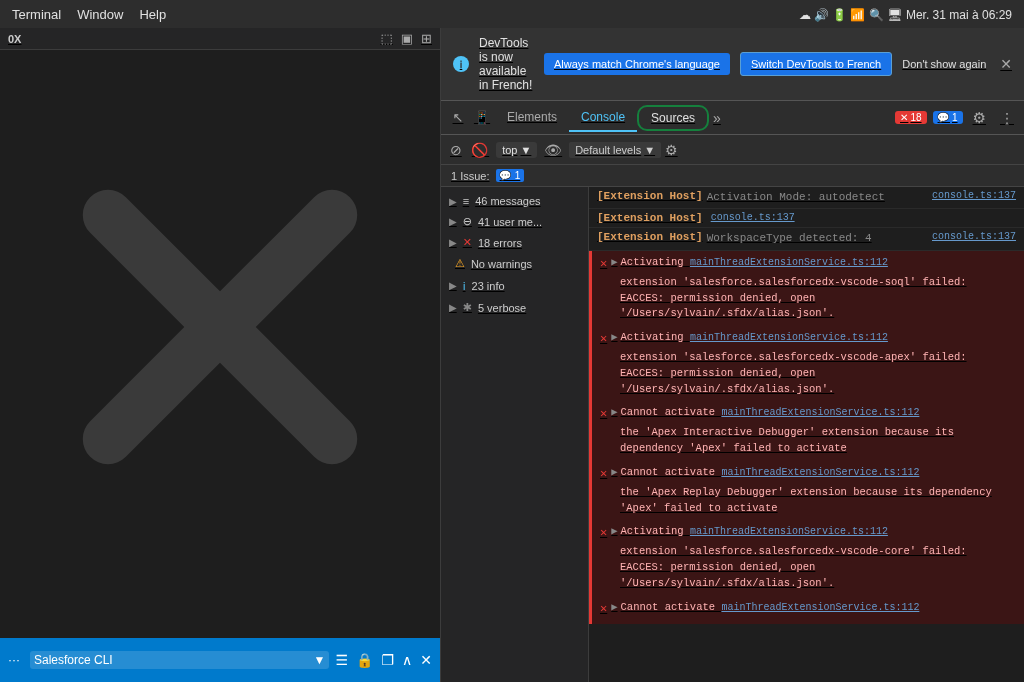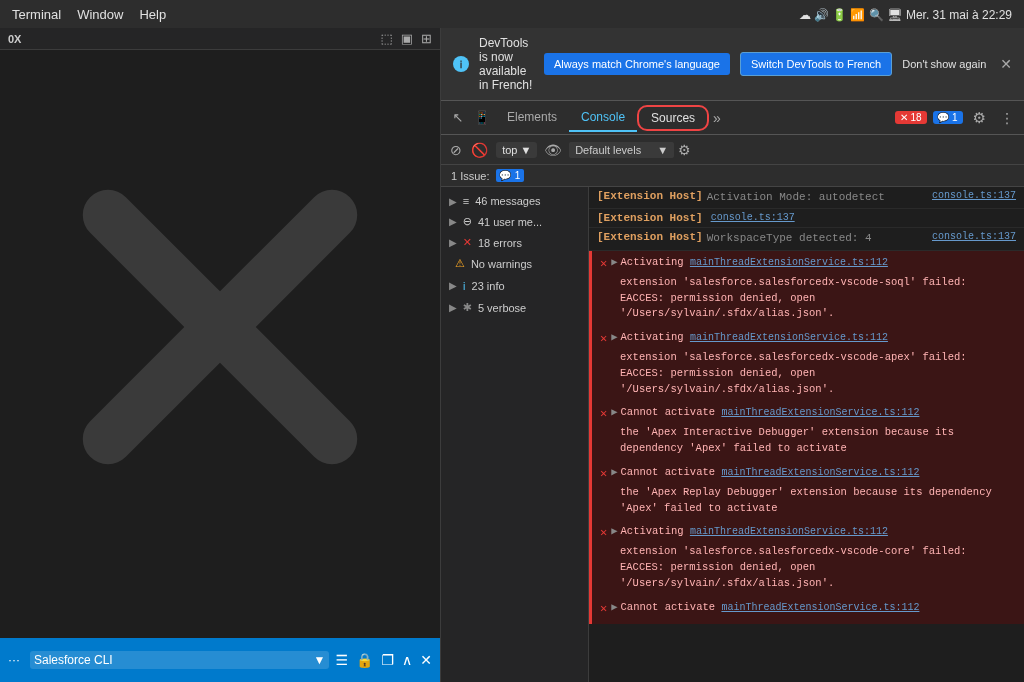--- a/index.html
+++ b/index.html
@@ -32,20 +32,21 @@
     .menu-item {
       cursor: pointer;
       font-size: 13px;
     }
 
     
     .main-area {
       display: flex;
       flex: 1;
       overflow: hidden;
+      text-decoration: underline;
     }
 
     
     .vscode-area {
       width: 440px;
       background: #1e1e1e;
       display: flex;
       flex-direction: column;
       position: relative;
       flex-shrink: 0;
@@ -202,21 +203,21 @@
     }
     .dt-tab.active {
       color: #4fc3f7;
       border-bottom: 2px solid #4fc3f7;
     }
     .dt-tab-outline {
       padding: 4px 12px;
       font-size: 12px;
       color: #e0e0e0;
       cursor: pointer;
-      border: 2px solid #ef4444;
+      border: 2px solid #15803d;
       border-radius: 10px;
     }
     .dt-tab-more {
       color: #aaa;
       cursor: pointer;
       font-size: 14px;
       padding: 0 4px;
     }
     .dt-tab-badges {
       display: flex;
@@ -302,21 +303,21 @@
     }
     .ct-levels {
       background: #3a3a3a;
       color: #ccc;
       font-size: 11px;
       padding: 2px 6px;
       border-radius: 2px;
       cursor: pointer;
       display: flex;
       align-items: center;
-      gap: 16px;
+      gap: 3px;
     }
     .ct-settings {
       color: #aaa;
       font-size: 14px;
       cursor: pointer;
     }
 
     
     .issue-bar {
       background: #2d2d2d;
@@ -439,21 +440,21 @@
   <div class="title-bar-left">
     <span class="menu-item">Terminal</span>
     <span class="menu-item">Window</span>
     <span class="menu-item">Help</span>
   </div>
   <div>
     
     <span style="color:#e0e0e0; font-size:12px;">
       ☁ 🔊 🔋 📶 🔍 🖥 
     </span>
-    <span style="color:#e0e0e0; font-size:12px;">Mer. 31 mai à  22:29</span>
+    <span style="color:#e0e0e0; font-size:12px;">Mer. 31 mai à  06:29</span>
   </div>
 </div>
 
 <div class="main-area">
 
   <div class="vscode-area">
 
     <div style="background:#252526; height:22px; display:flex; align-items:center; padding:0 8px; border-bottom:1px solid #3c3c3c;">
       <span style="color:#ccc; font-size:11px; font-weight:bold;">0X</span>
       <div style="margin-left:auto; display:flex; gap:8px;">

